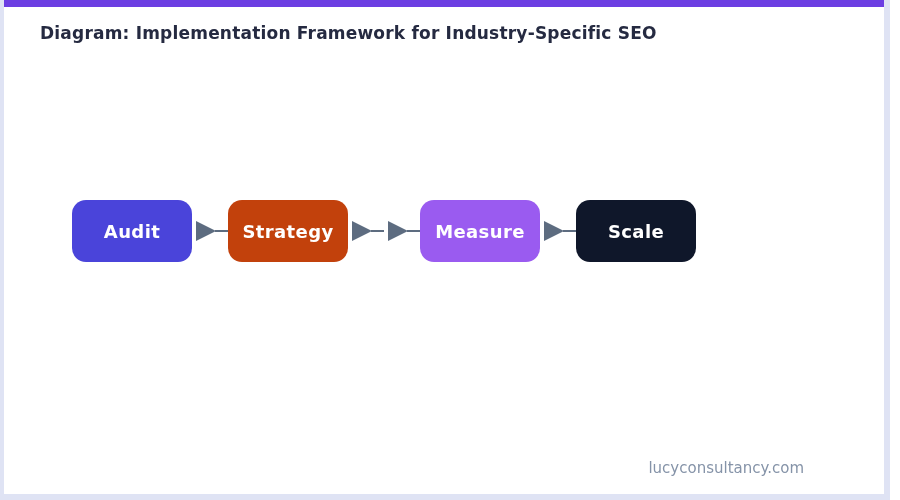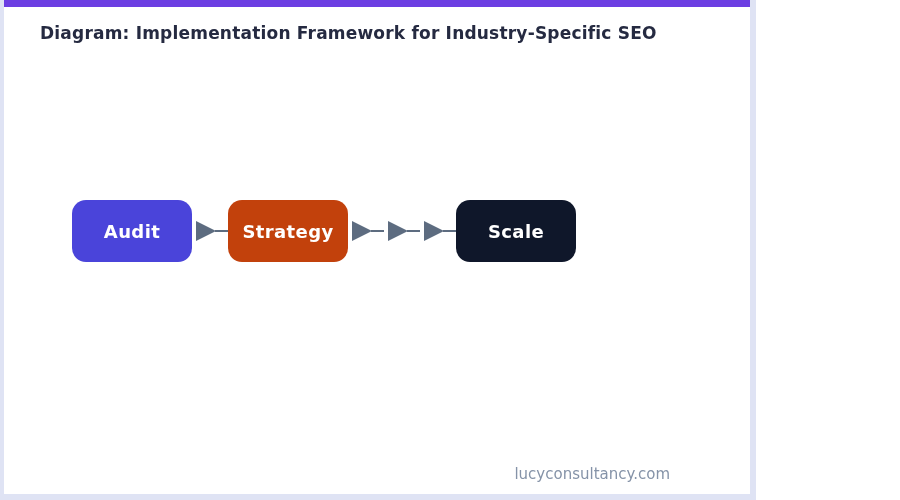--- a/index.html
+++ b/index.html
@@ -3,21 +3,21 @@
 <meta charset="utf-8">
 <style>
   * { margin: 0; padding: 0; box-sizing: border-box; }
   html, body { width: 900px; height: 500px; }
   body {
     font-family: "DejaVu Sans", "Liberation Sans", sans-serif;
     background: #ffffff;
   }
   .page {
     position: relative;
-    width: 756px;
+    width: 890px;
     height: 500px;
     background: #ffffff;
     border-left: 4px solid #dfe3f4;
     border-right: 6px solid #dfe3f4;
     border-bottom: 6px solid #dfe3f4;
     overflow: hidden;
   }
   .top-bar {
     position: absolute;
     top: 0; left: -4px;
@@ -56,21 +56,21 @@
     font-weight: bold;
     letter-spacing: 0.4px;
   }
   .arrow {
     flex: none;
     display: block;
   }
   .footer {
     position: absolute;
     right: 80px;
-    bottom: 11px;
+    bottom: 17px;
     font-size: 15px;
     color: #8593a8;
   }
 </style>
 </head>
 <body>
 
 <div class="page">
 
   <div class="top-bar" style="background: rgb(108, 62, 226);"></div>
@@ -96,20 +96,23 @@
       <polygon points="4,2 4,22 24,12" fill="currentColor"></polygon>
       <line x1="23" y1="12" x2="36" y2="12" stroke="currentColor" stroke-width="2"></line>
     </svg>
 
 
     <svg class="arrow" width="36" height="24" viewBox="0 0 36 24" style="color: rgb(93, 108, 128);">
       <polygon points="4,2 4,22 24,12" fill="currentColor"></polygon>
       <line x1="23" y1="12" x2="36" y2="12" stroke="currentColor" stroke-width="2"></line>
     </svg>
 
+    <div class="step" style="background: rgb(154, 91, 240);">
+      <span>Measure</span>
+    </div>
 
     <svg class="arrow" width="36" height="24" viewBox="0 0 36 24" style="color: rgb(93, 108, 128);">
       <polygon points="4,2 4,22 24,12" fill="currentColor"></polygon>
       <line x1="23" y1="12" x2="36" y2="12" stroke="currentColor" stroke-width="2"></line>
     </svg>
 
     <div class="step" style="background: #0f172a;">
       <span>Scale</span>
     </div>
 

